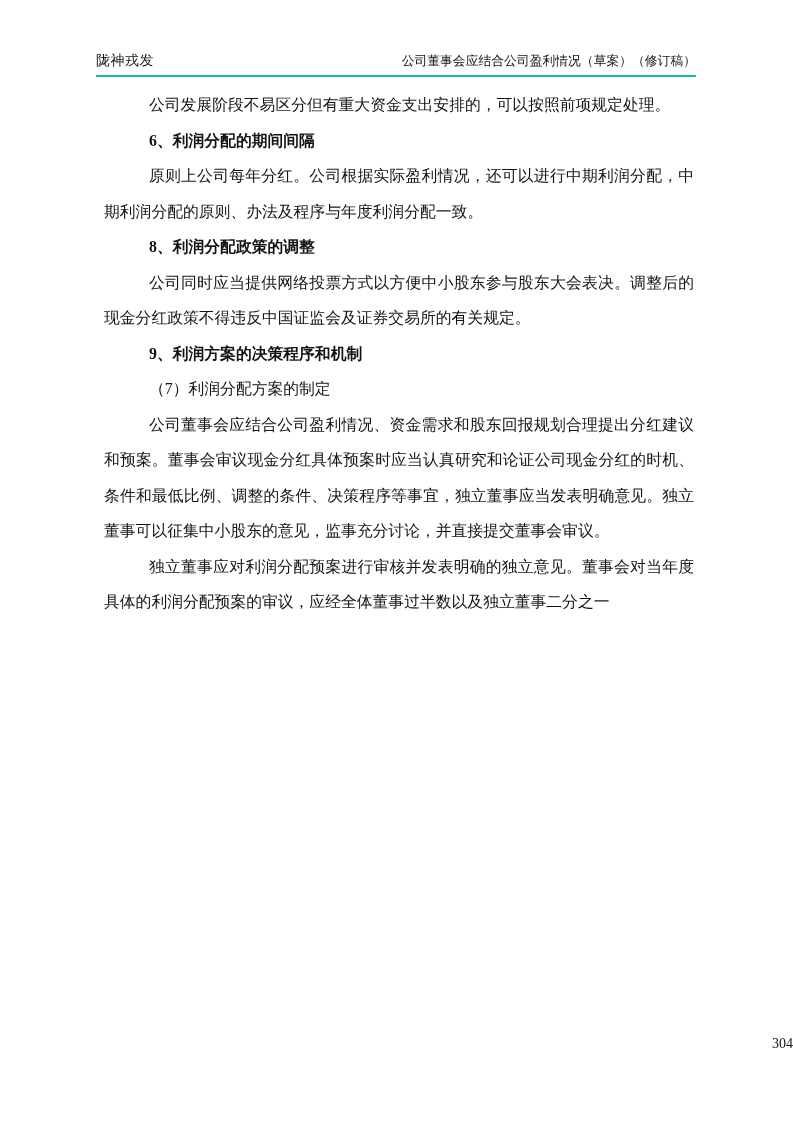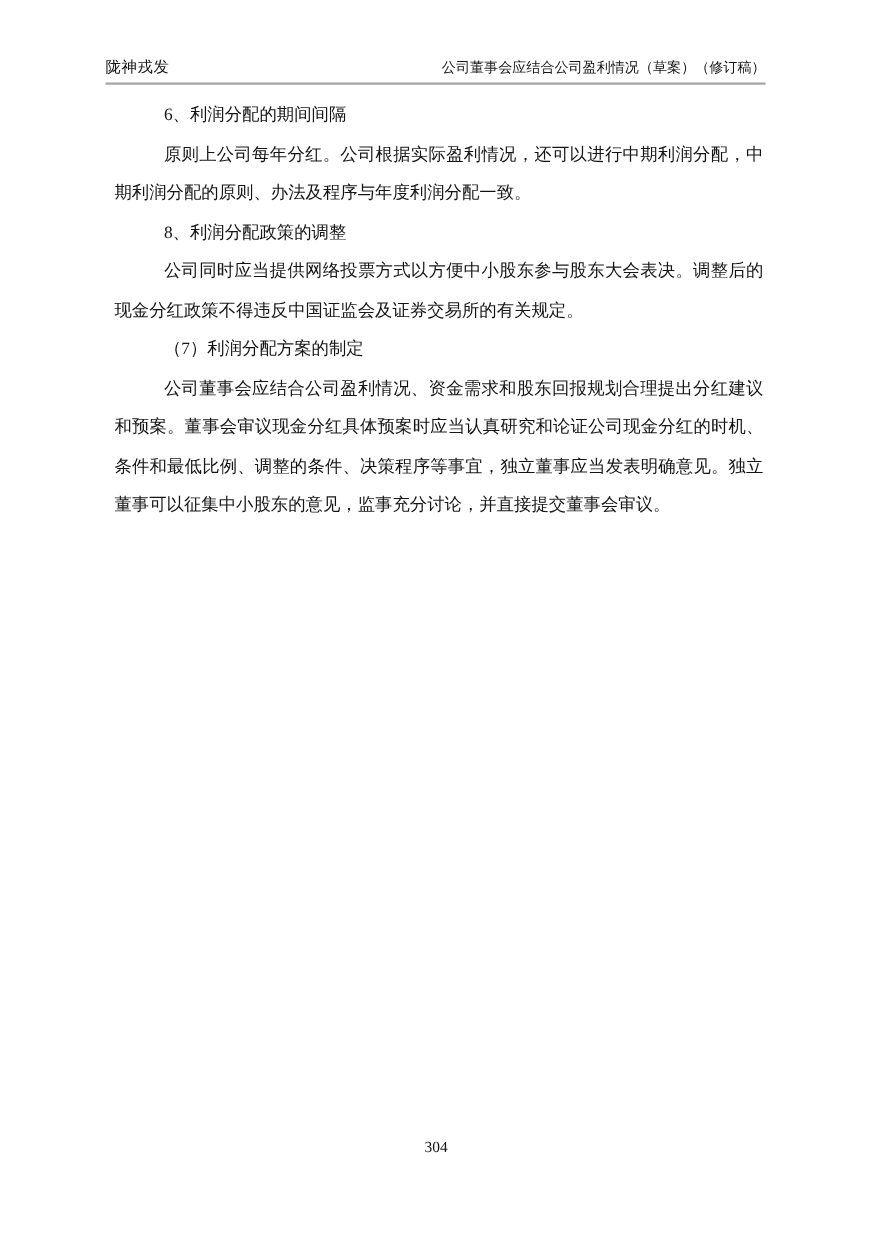--- a/index.html
+++ b/index.html
@@ -18,21 +18,21 @@
   }
   .header {
     position: absolute;
     top: 52px;
     left: 96px;
     width: 600px;
     display: flex;
     justify-content: space-between;
     align-items: flex-end;
     padding-bottom: 5px;
-    border-bottom: 2px solid #a3a3a3;
+    border-bottom: 2px solid #14b8a6;
   }
   .header-left {
     font-size: 14px;
     letter-spacing: 0.5px;
   }
   .header-right {
     font-size: 12.8px;
   }
   .content {
     position: absolute;
@@ -46,50 +46,53 @@
   }
   .content p {
     margin: 0;
     padding: 0;
   }
   .para {
     text-indent: 45px;
   }
   .heading {
     margin-left: 45px !important;
-    font-weight: normal;
+    font-weight: bold;
   }
   .sub {
     margin-left: 45px !important;
   }
   .footer {
     position: absolute;
     top: 1036px;
     left: 0;
     width: 100%;
-    text-align: center;
+    text-align: right;
     font-size: 14px;
   }
 </style>
 </head>
 <body>
 
 <div class="page">
 
   <div class="header">
     <span class="header-left">陇神戎发</span>
     <span class="header-right">公司董事会应结合公司盈利情况（草案）（修订稿）</span>
   </div>
 
   <div class="content" id="doc-content">
+      <p class="para">公司发展阶段不易区分但有重大资金支出安排的，可以按照前项规定处理。</p>
       <p class="heading">6、利润分配的期间间隔</p>
       <p class="para">原则上公司每年分红。公司根据实际盈利情况，还可以进行中期利润分配，中期利润分配的原则、办法及程序与年度利润分配一致。</p>
       <p class="heading">8、利润分配政策的调整</p>
       <p class="para">公司同时应当提供网络投票方式以方便中小股东参与股东大会表决。调整后的现金分红政策不得违反中国证监会及证券交易所的有关规定。</p>
+      <p class="heading">9、利润方案的决策程序和机制</p>
       <p class="sub">（7）利润分配方案的制定</p>
       <p class="para">公司董事会应结合公司盈利情况、资金需求和股东回报规划合理提出分红建议和预案。董事会审议现金分红具体预案时应当认真研究和论证公司现金分红的时机、条件和最低比例、调整的条件、决策程序等事宜，独立董事应当发表明确意见。独立董事可以征集中小股东的意见，监事充分讨论，并直接提交董事会审议。</p>
+      <p class="para">独立董事应对利润分配预案进行审核并发表明确的独立意见。董事会对当年度具体的利润分配预案的审议，应经全体董事过半数以及独立董事二分之一</p>
     </div>
 
   <div class="footer">
     <span>304</span>
   </div>
 
 </div>
 
 </body></html>

